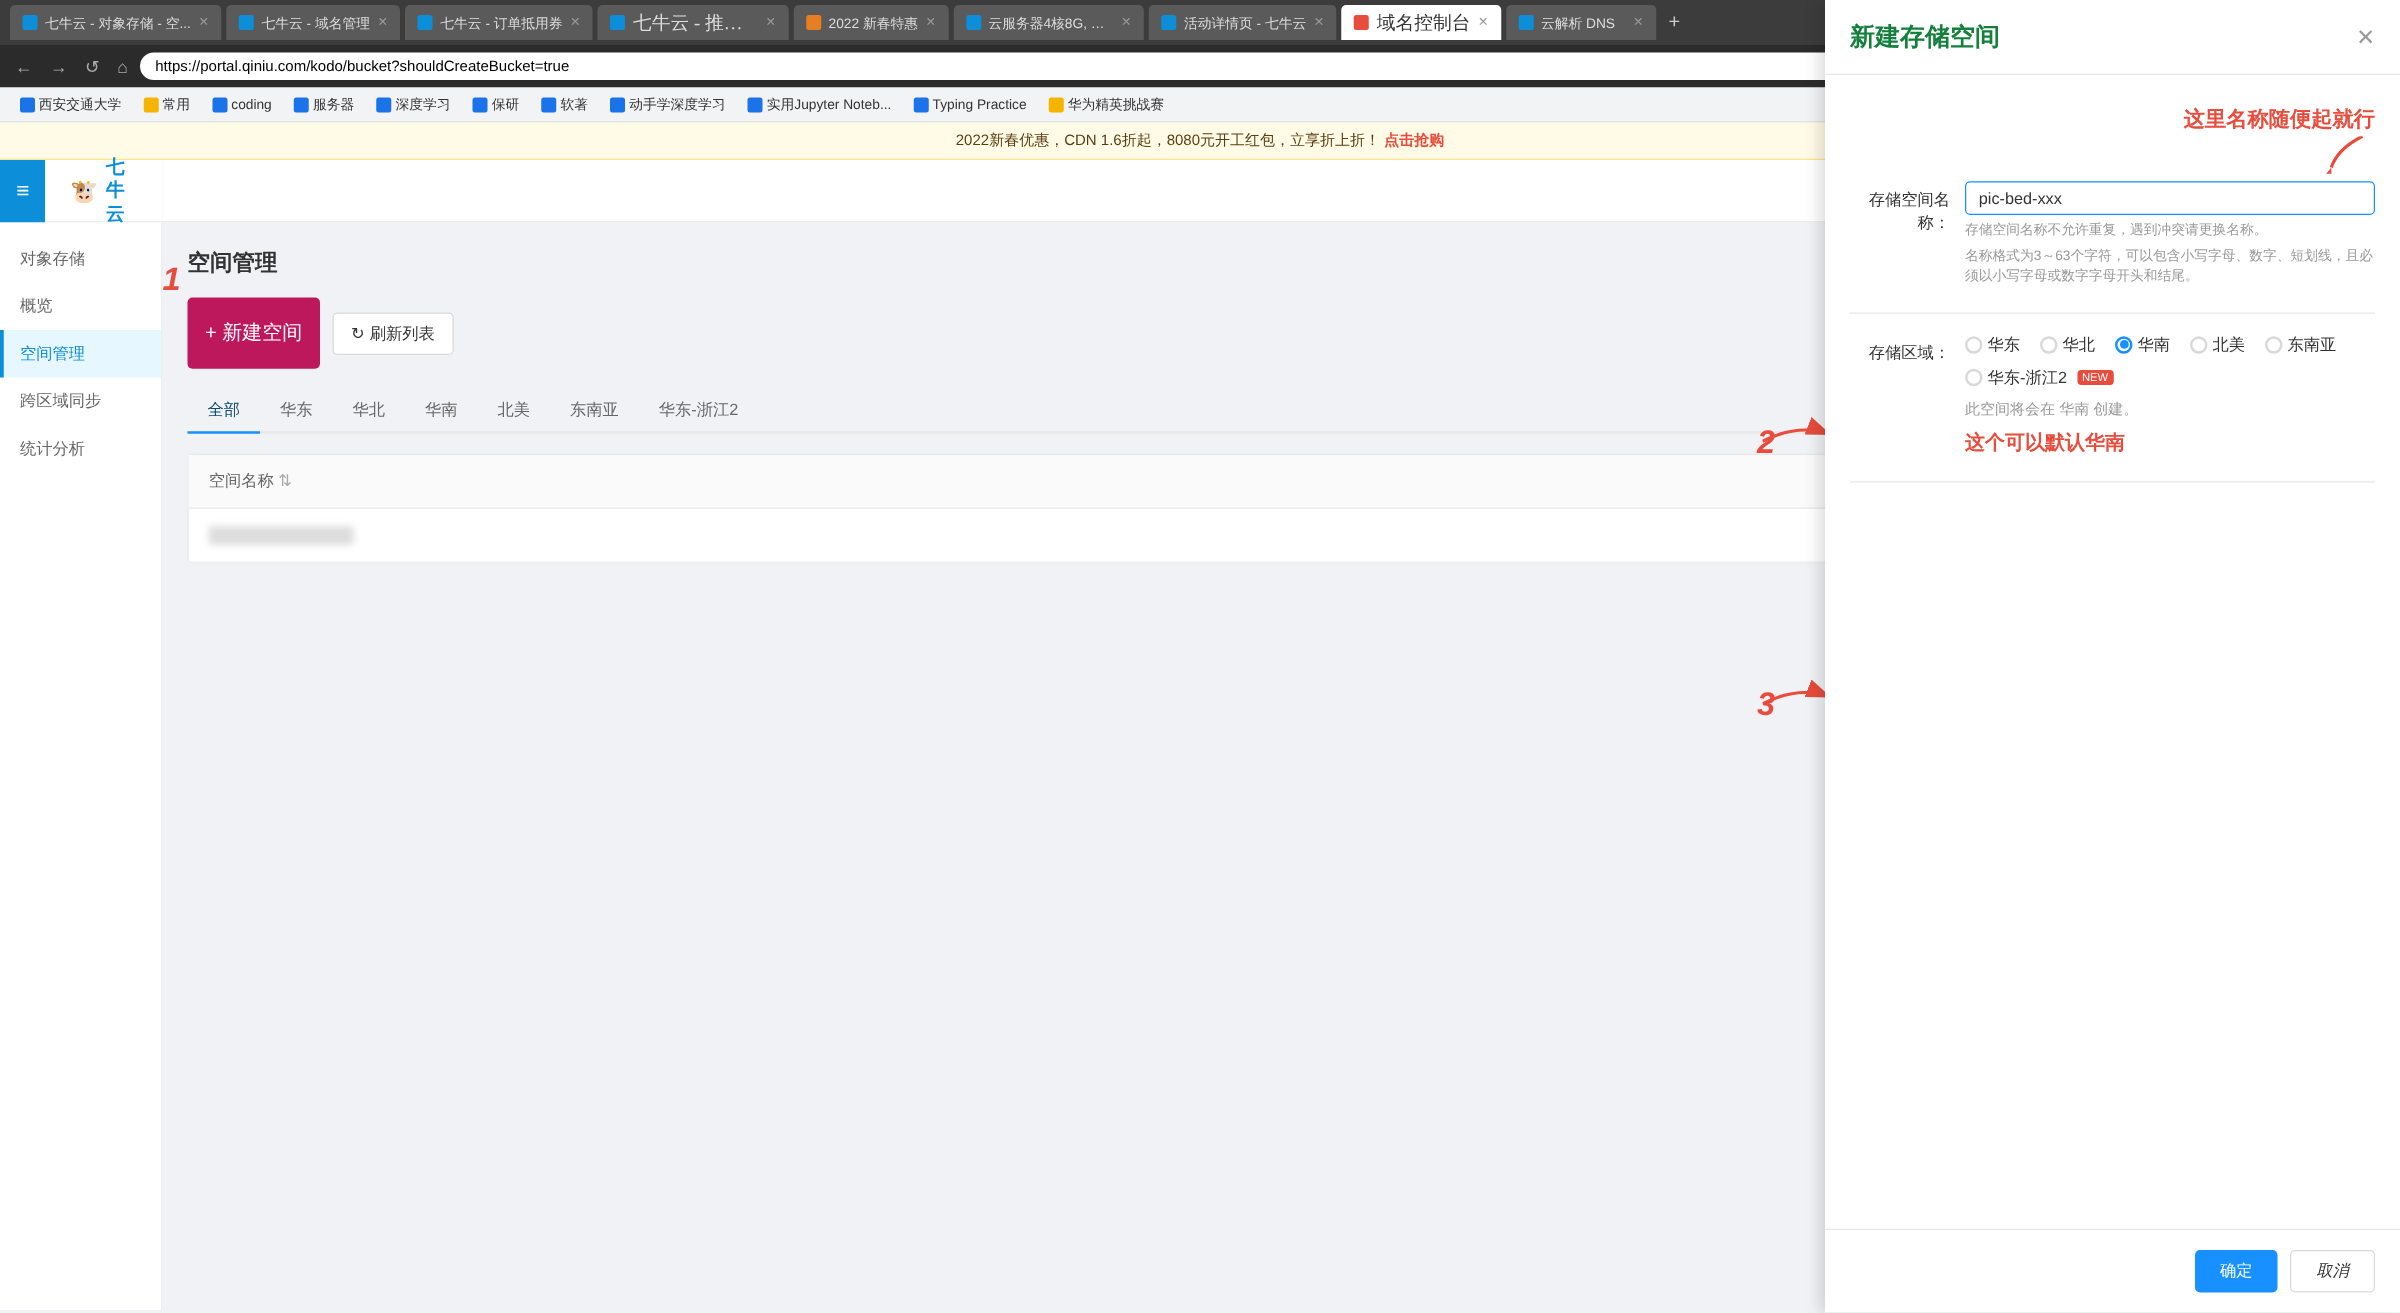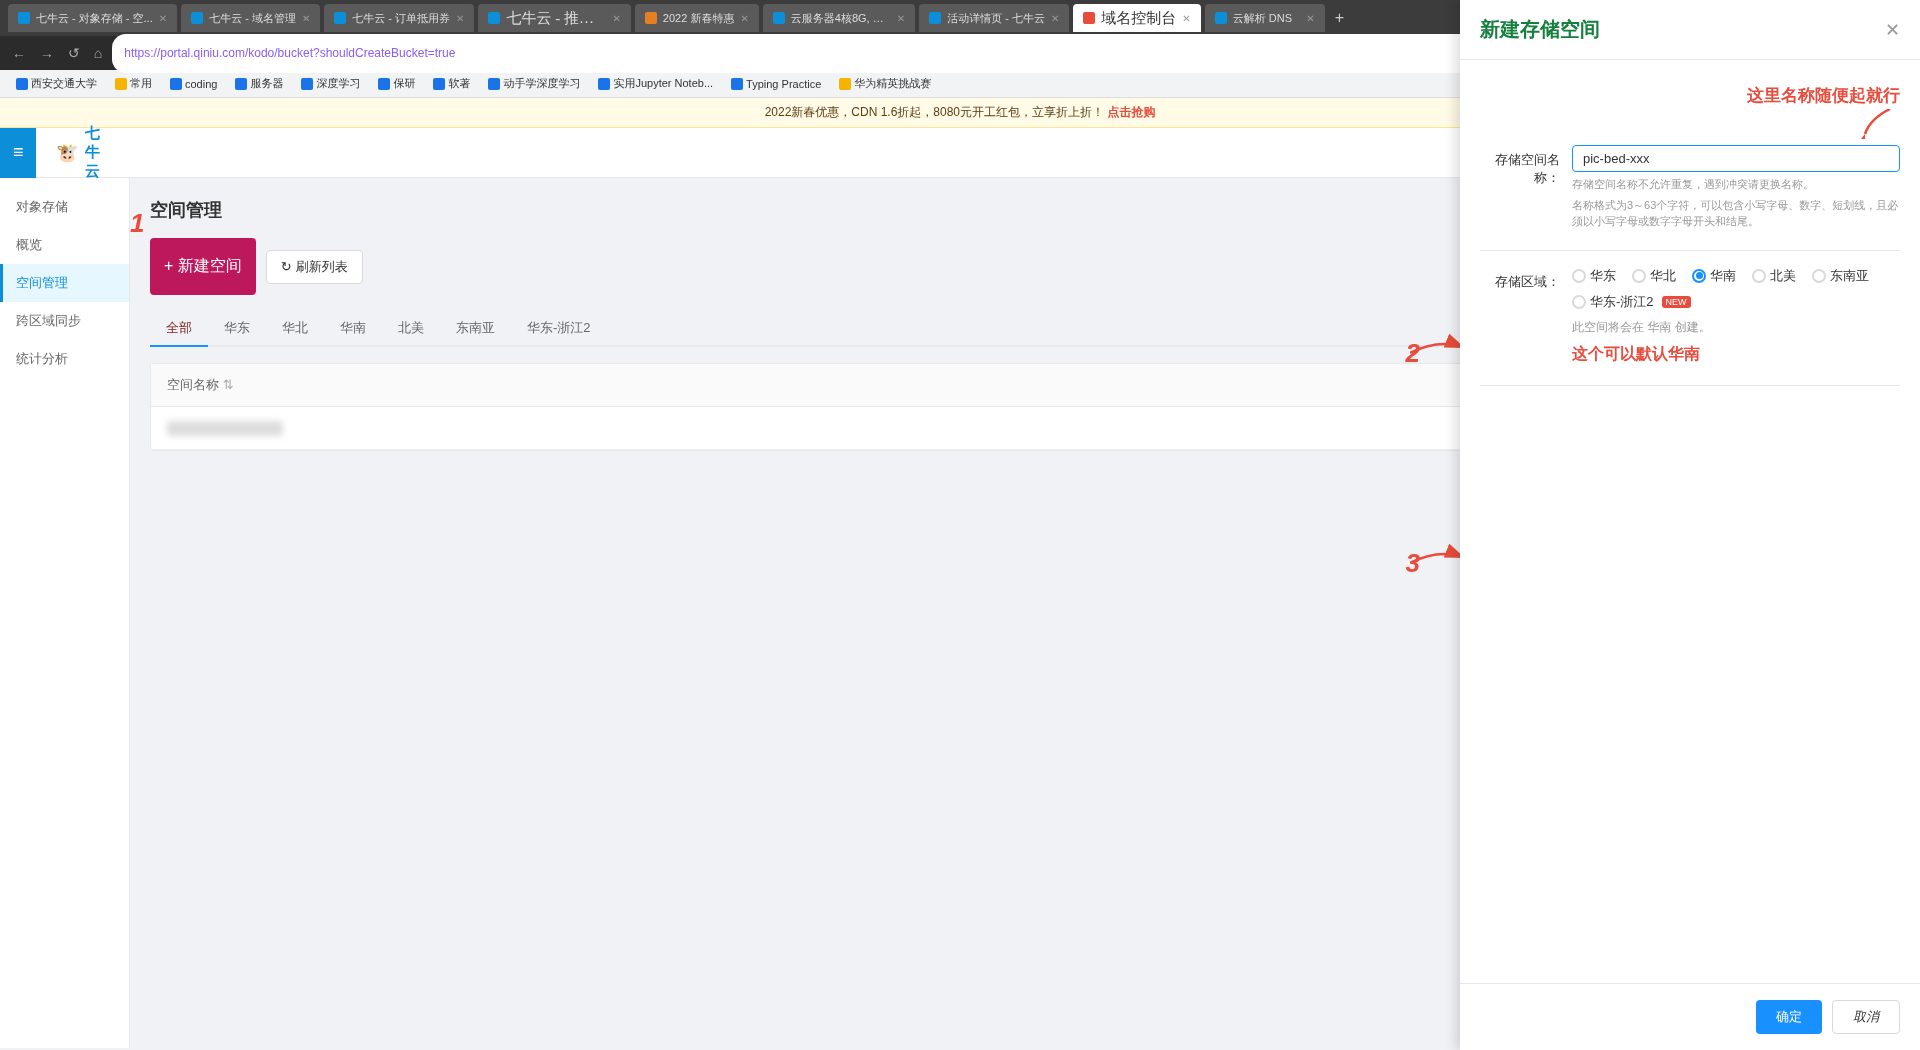--- a/index.html
+++ b/index.html
@@ -11,21 +11,21 @@
     .browser-tab.active { background: #fff; color: #333; }
     .browser-tab .tab-favicon { width: 12px; height: 12px; background: #0d8ed9; border-radius: 2px; flex-shrink: 0; }
     .browser-tab .tab-favicon.orange { background: #e67e22; }
     .browser-tab .tab-favicon.red { background: #e74c3c; }
     .browser-tab .tab-close { margin-left: auto; font-size: 10px; color: #999; }
     .tab-add { color: #ccc; font-size: 16px; padding: 0 6px; cursor: pointer; }
 
     
     .address-bar { background: #2b2b2b; height: 34px; display: flex; align-items: center; padding: 0 8px; gap: 6px; }
     .nav-btn { color: #aaa; font-size: 14px; padding: 2px 4px; cursor: pointer; }
-    .address-input { flex: 1; background: #fff; border: none; border-radius: 14px; padding: 3px 12px; font-size: 12px; color: #8b5cf6; height: 39px; }
+    .address-input { flex: 1; background: #fff; border: none; border-radius: 14px; padding: 3px 12px; font-size: 12px; color: #000000; height: 22px; }
     .nav-actions { display: flex; gap: 6px; color: #bbb; font-size: 13px; }
 
     
     .bookmarks-bar { background: #f1f3f4; border-bottom: 1px solid #ddd; height: 28px; display: flex; align-items: center; padding: 0 8px; gap: 2px; font-size: 11px; color: #333; }
     .bookmark-item { padding: 2px 8px; cursor: pointer; border-radius: 3px; white-space: nowrap; display: flex; align-items: center; gap: 3px; }
     .bookmark-icon { width: 12px; height: 12px; border-radius: 2px; display: inline-block; }
     .bookmark-icon.blue { background: #1a73e8; }
     .bookmark-icon.yellow { background: #f4b400; }
     .bookmarks-right { margin-left: auto; }
 
@@ -40,21 +40,21 @@
 
     
     .content-area { flex: 1; padding: 20px; overflow-y: auto; background: #f0f2f5; position: relative; }
     .toolbar { display: flex; gap: 10px; margin-bottom: 16px; align-items: center; }
     .btn-primary { background: #be185d; color: #fff; border: none; padding: 18px 14px; border-radius: 4px; cursor: pointer; font-size: 16px; display: flex; align-items: center; gap: 4px; }
     .btn-default { background: #fff; color: #333; border: 1px solid #d9d9d9; padding: 7px 14px; border-radius: 4px; cursor: pointer; font-size: 13px; display: flex; align-items: center; gap: 4px; }
 
     
     .region-tabs { display: flex; border-bottom: 2px solid #e8e8e8; margin-bottom: 16px; }
     .region-tab { padding: 8px 16px; font-size: 13px; color: #666; cursor: pointer; border-bottom: 2px solid transparent; margin-bottom: -2px; }
-    .region-tab.active { color: #7f1d1d; border-bottom: 2px solid #1890ff; font-weight: 500; }
+    .region-tab.active { color: #0c4a6e; border-bottom: 2px solid #1890ff; font-weight: 500; }
 
     
     .table-container { background: #fff; border-radius: 4px; border: 1px solid #e8e8e8; }
     .table-header { display: flex; padding: 12px 16px; background: #fafafa; border-bottom: 1px solid #e8e8e8; font-size: 13px; color: #666; }
     .table-header .col-name { flex: 1; }
     .table-header .col-tag { width: 200px; }
     .table-header .col-type { width: 150px; display: flex; align-items: center; gap: 4px; }
     .table-row-data { display: flex; padding: 12px 16px; border-bottom: 1px solid #f0f0f0; align-items: center; }
     .table-row-data .col-name { flex: 1; }
     .table-row-data .col-tag { width: 200px; }

